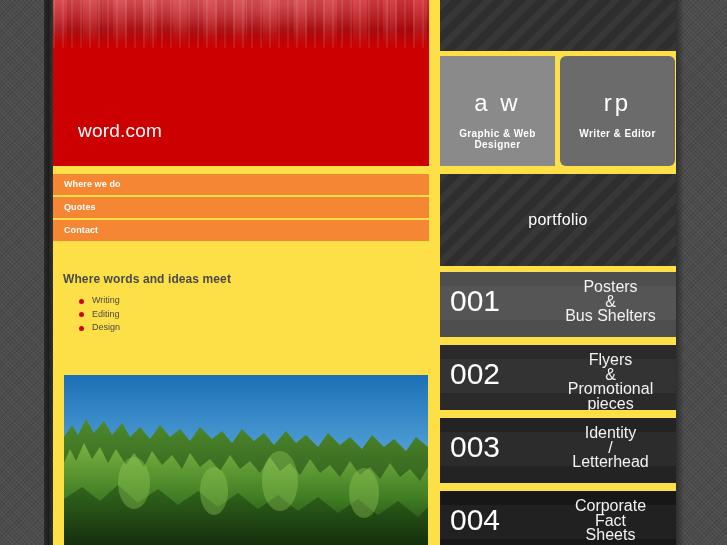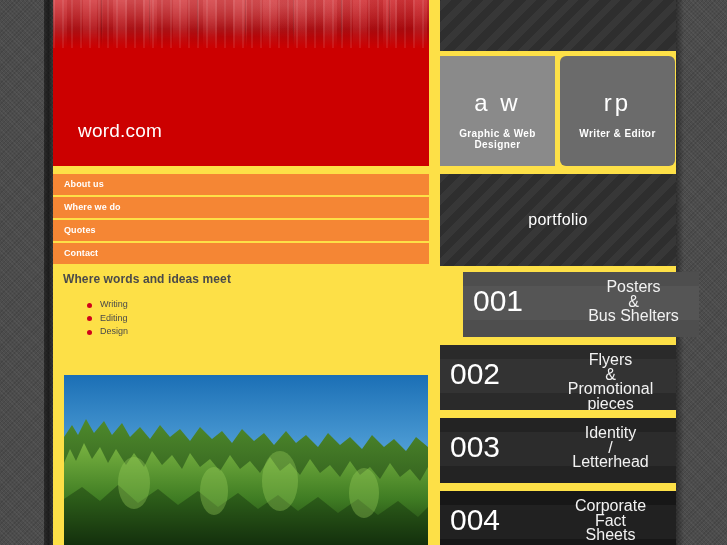--- a/index.html
+++ b/index.html
@@ -123,21 +123,21 @@
     width: 376px;
   }
   .content-heading {
     margin: 0 0 8px 10px;
     font-size: 12px;
     font-weight: bold;
     color: #4a4a4a;
     letter-spacing: 0.1px;
   }
   .bullet-list {
-    margin: 12px;
+    margin: 4px;
     padding: 0 0 0 22px;
     list-style: none;
   }
   .bullet-list li {
     position: relative;
     font-size: 9px;
     color: #4a4a4a;
     line-height: 13.5px;
     padding-left: 13px;
   }
@@ -247,21 +247,21 @@
     width: 236px;
   }
   .portfolio-row {
     position: relative;
     width: 236px;
     height: 65px;
     margin-bottom: 8px;
     color: #ffffff;
     overflow: hidden;
   }
-  .portfolio-row.shade-a { background: #4e4e4e; margin-left: 23px; }
+  .portfolio-row.shade-a { background: #4e4e4e; }
   .portfolio-row.shade-b { background: #2a2a2a; }
   .portfolio-row.shade-c { background: #232323; }
   .portfolio-row.shade-d { background: #171717; }
   .portfolio-row::after {
     content: "";
     position: absolute;
     left: 0;
     right: 0;
     top: 14px;
     height: 34px;
@@ -300,21 +300,20 @@
   <div class="page">
 
     <div class="left-col">
 
       <div class="banner">
         <div class="banner-texture"></div>
         <div class="banner-title">word.com</div>
       </div>
 
       <div class="nav">
-        <div class="nav-item">About us</div>
         <div class="nav-item">Where we do</div>
         <div class="nav-item">Quotes</div>
         <div class="nav-item">Contact</div>
       </div>
 
       <div class="content">
         <h1 class="content-heading">Where words and ideas meet</h1>
         <ul class="bullet-list">
           <li>Writing</li>
           <li>Editing</li>

